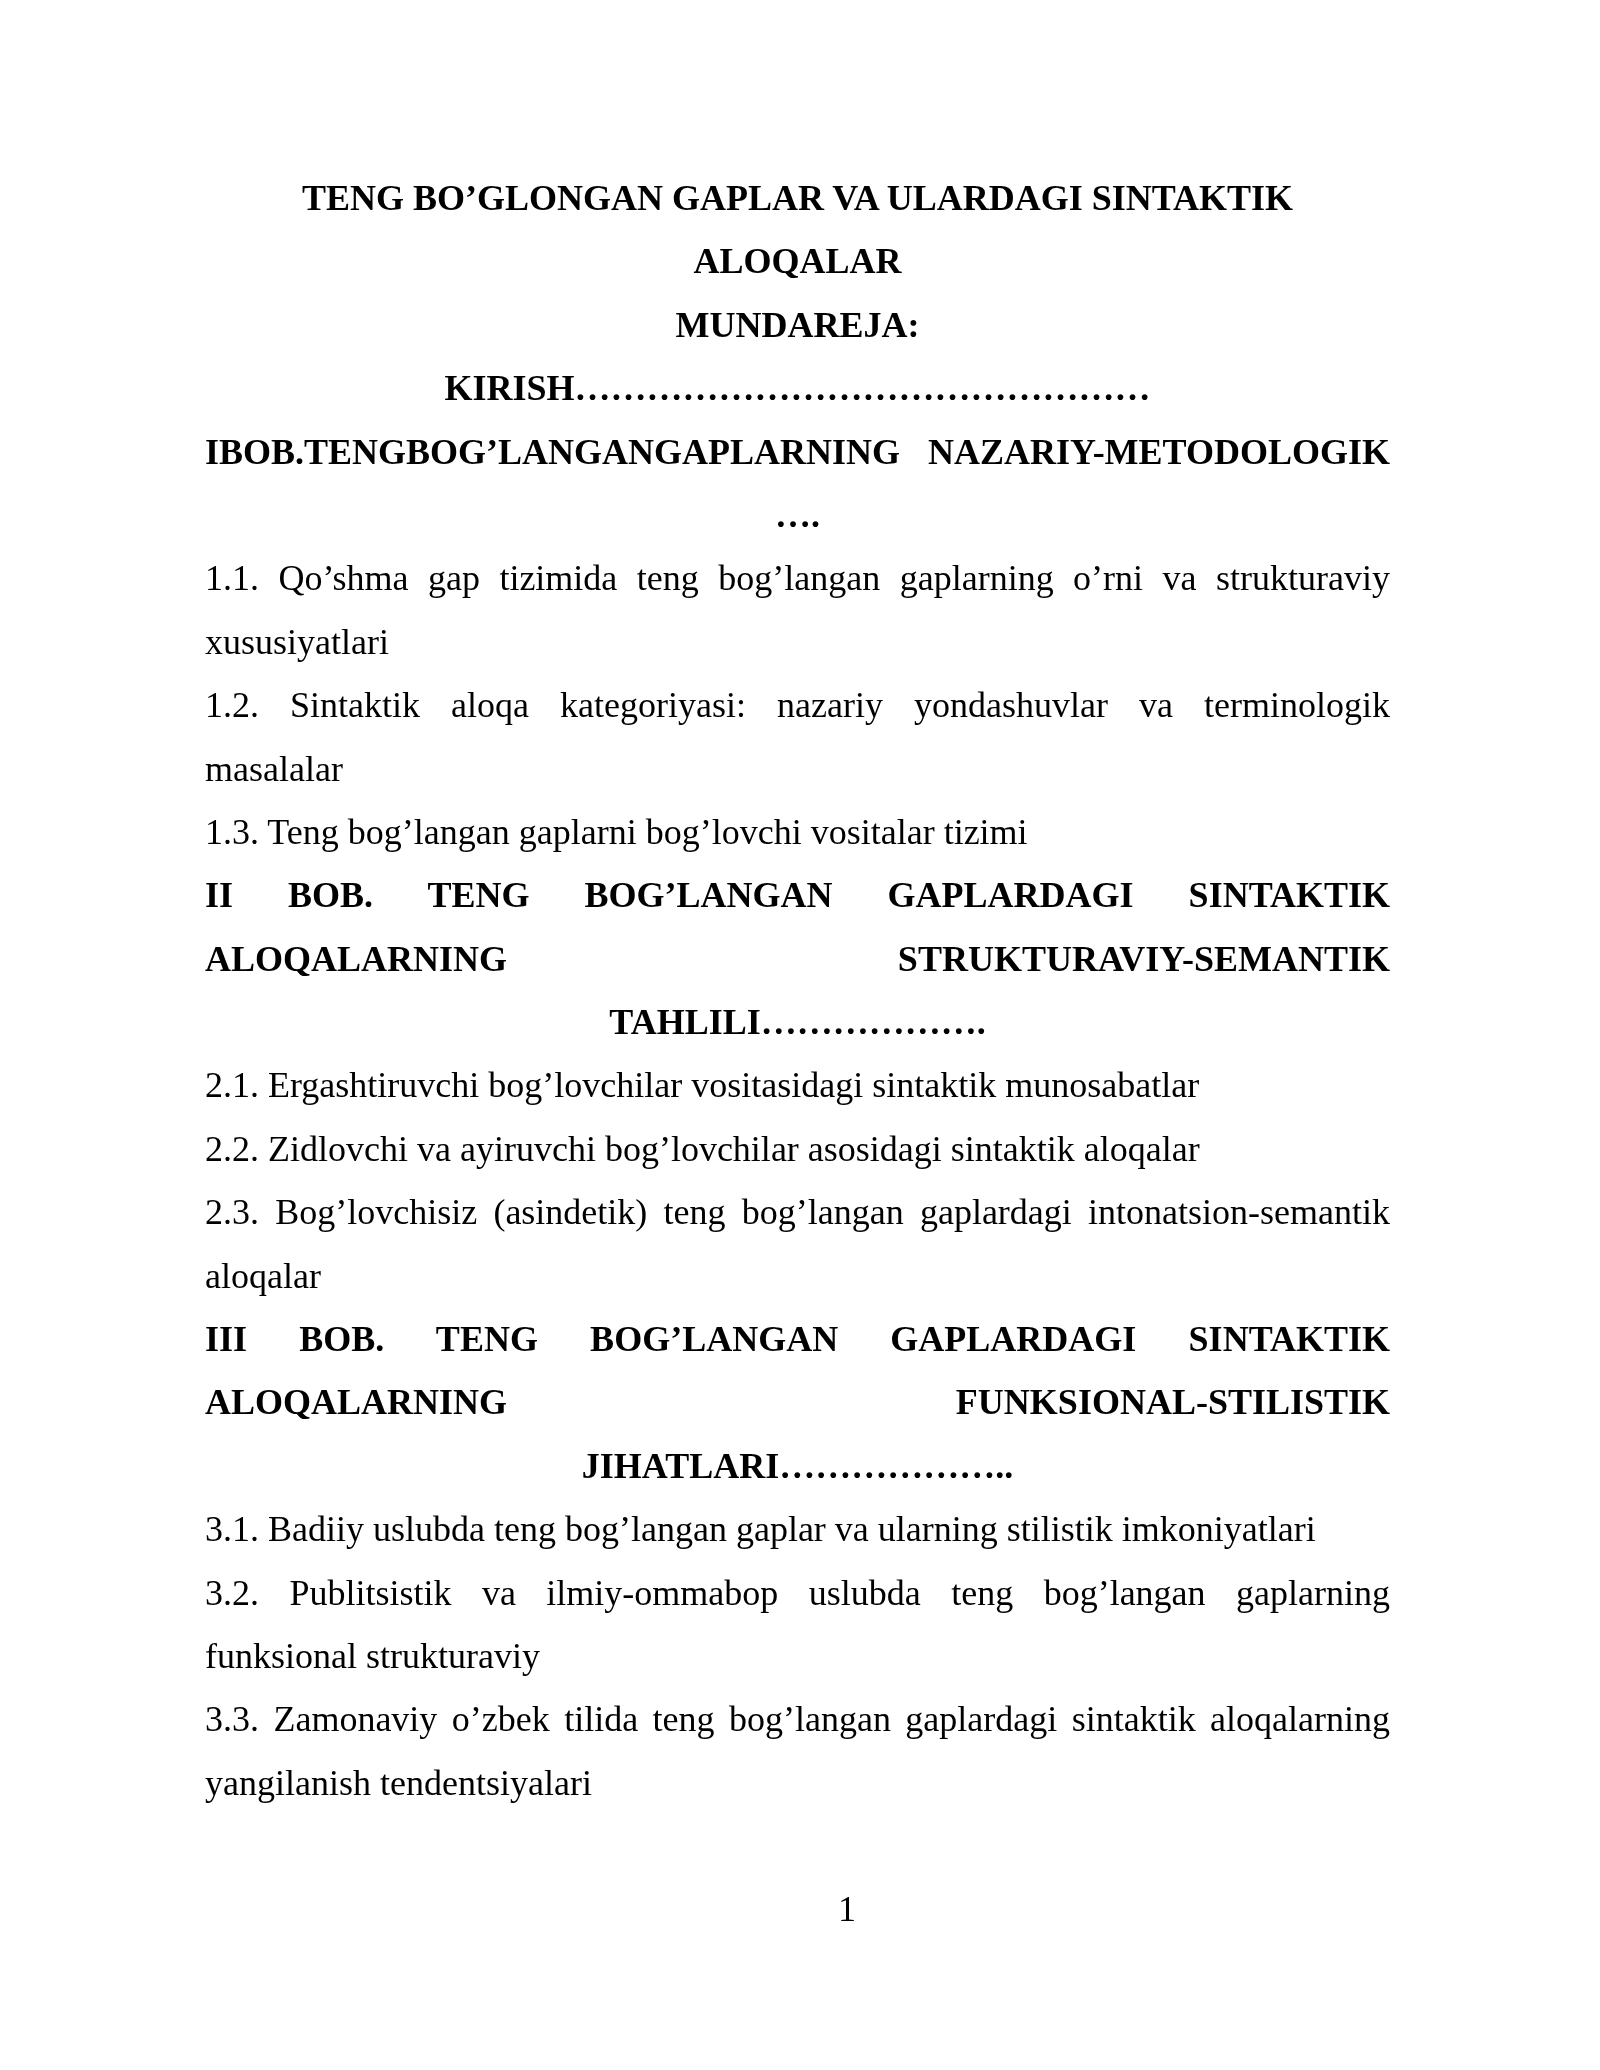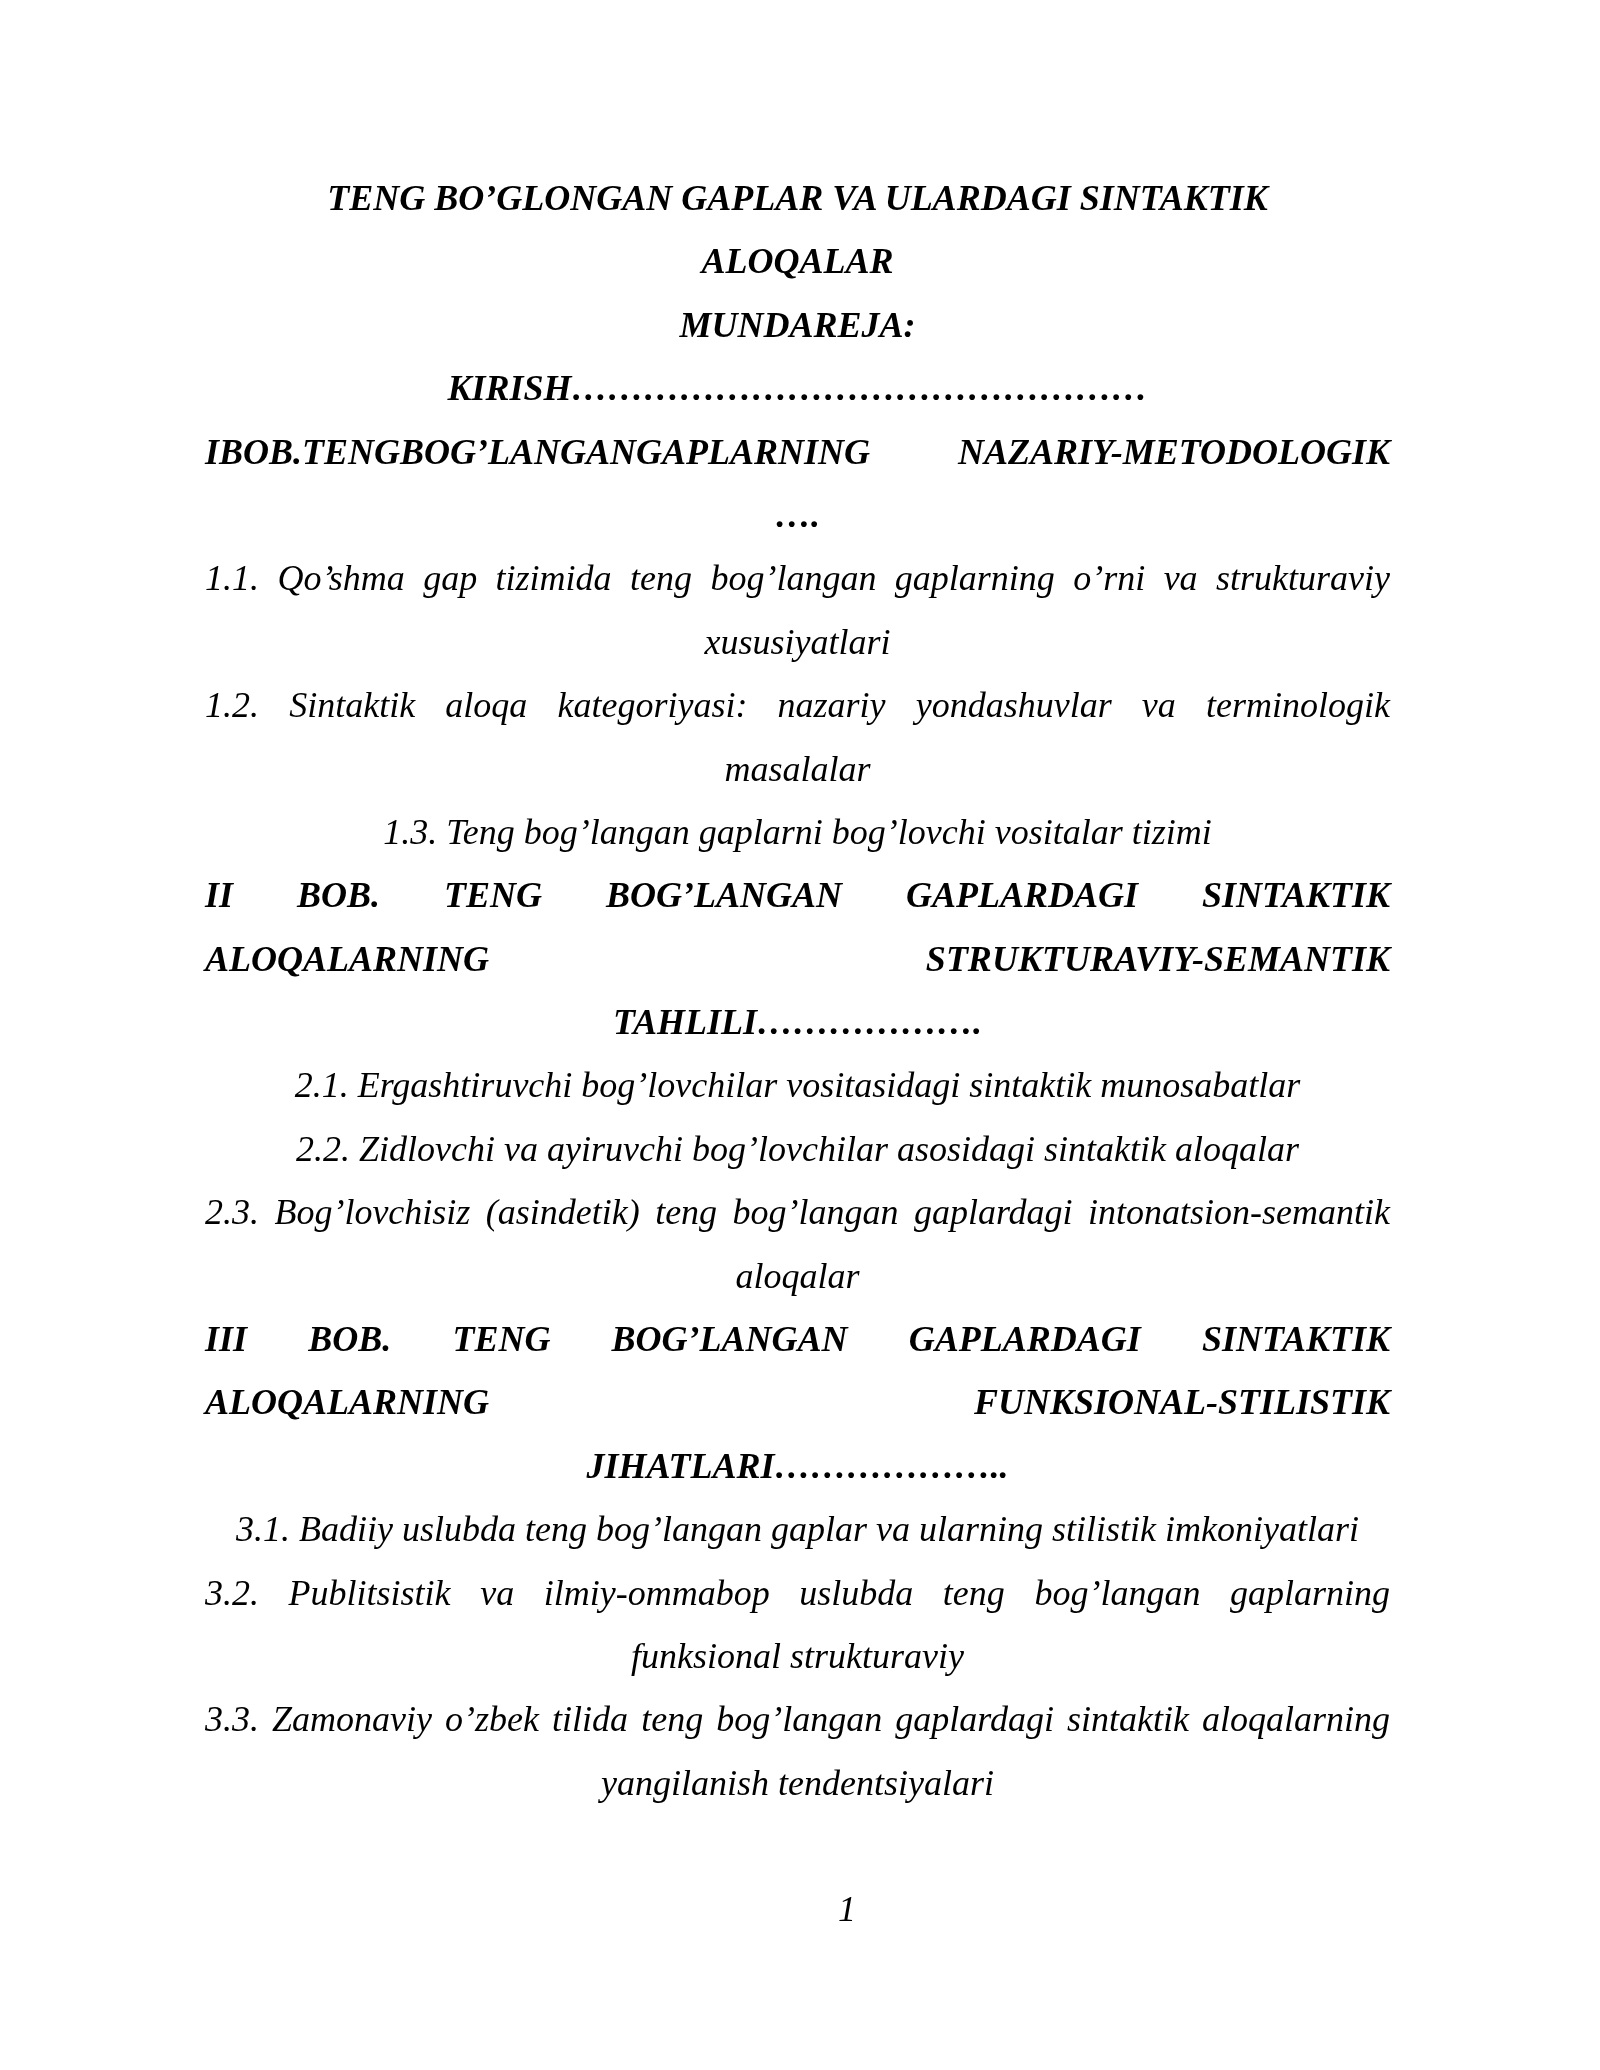--- a/index.html
+++ b/index.html
@@ -12,21 +12,20 @@
   }
   .page {
     position: absolute;
     left: 0; top: 0;
     width: 1600px;
     height: 1998px;
     background: #ffffff;
     color: #000000;
     font-family: "Liberation Serif", "DejaVu Serif", serif;
     font-size: 36px;
-    font-style: italic;
   }
   .text-block {
     position: absolute;
     left: 205px;
     top: 167px;
     width: 1185px;
   }
   .line {
     height: 63.4px;
     line-height: 63.4px;
@@ -45,21 +44,21 @@
   .bold-dots {
     font-weight: bold;
     white-space: nowrap;
     overflow: hidden;
   }
   .justify {
     text-align: justify;
     text-align-last: justify;
   }
   .left {
-    text-align: center;
+    text-align: left;
   }
   .page-number {
     position: absolute;
     top: 1878px;
     left: 847px;
     transform: translateX(-50%);
     height: 63.4px;
     line-height: 63.4px;
     font-family: "Liberation Serif", "DejaVu Serif", serif;
     font-size: 36px;

